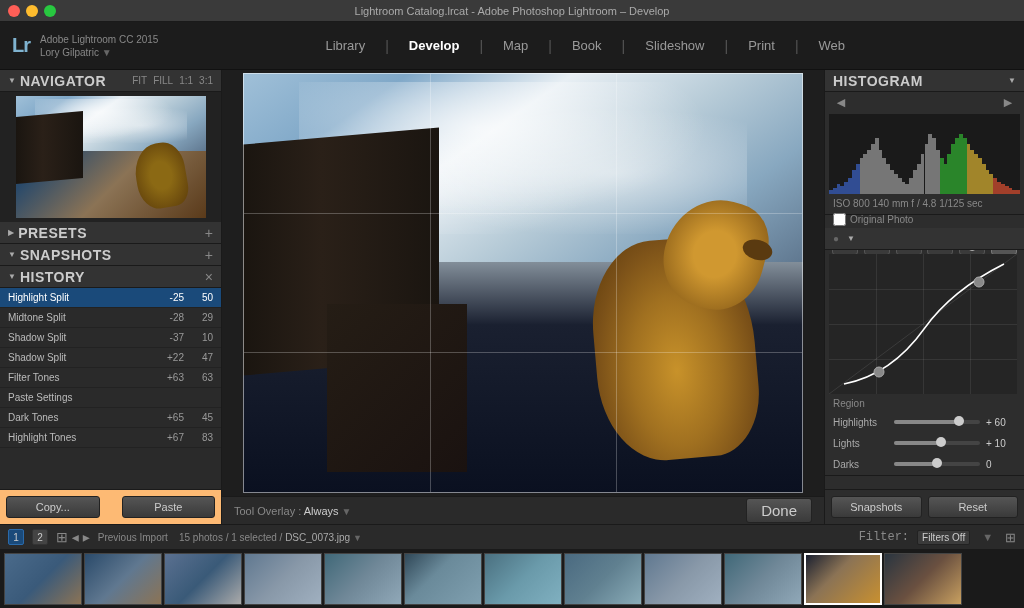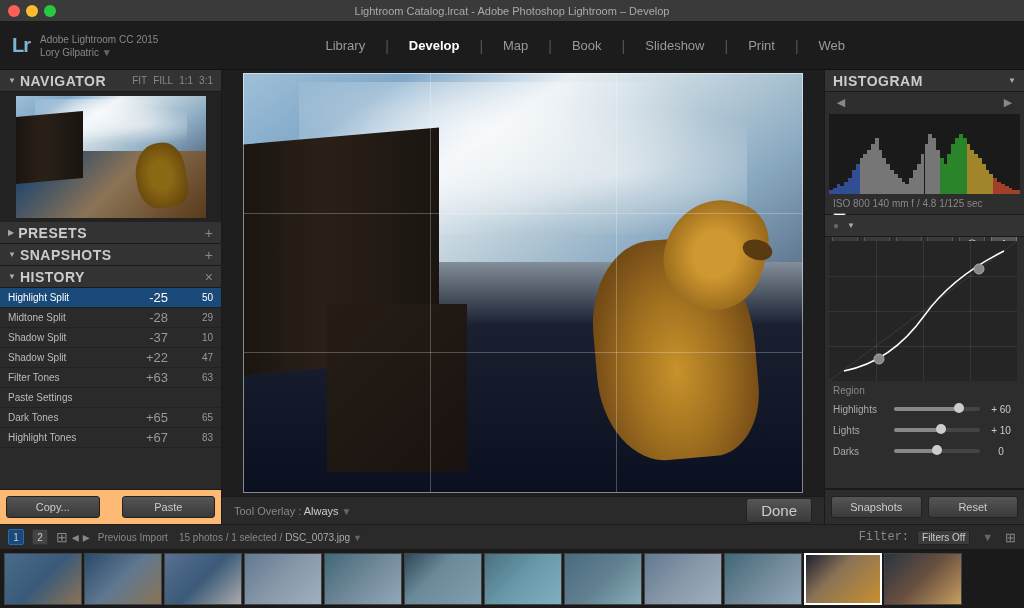--- a/index.html
+++ b/index.html
@@ -183,21 +183,21 @@
     .history-item {
       display: flex;
       align-items: center;
       padding: 2px 8px;
       border-bottom: 1px solid #222;
       cursor: pointer;
       height: 20px;
     }
     .history-item.active { background: #1a4a7a; }
     .history-name { flex: 1; font-size: 10px; color: #bbb; }
-    .history-val1 { font-size: 13px; color: #999; width: 30px; text-align: right; margin-right: 20px; }
+    .history-val1 { font-size: 10px; color: #999; width: 30px; text-align: right; margin-right: 4px; }
     .history-val2 { font-size: 10px; color: #999; width: 25px; text-align: right; }
     .history-item.active .history-name,
     .history-item.active .history-val1,
     .history-item.active .history-val2 { color: #fff; }
 
     
     #copy-paste-bar {
       display: flex;
       padding: 6px;
       gap: 22px;
@@ -372,20 +372,21 @@
       cursor: pointer;
     }
 
     
     #right-panel {
       width: 200px;
       background: #2d2d2d;
       border-left: 1px solid #1a1a1a;
       display: flex;
       flex-direction: column;
+      gap: 13px;
     }
 
     
     #histogram-section {
       height: 145px;
       border-bottom: 1px solid #1a1a1a;
     }
     #histogram-header {
       display: flex;
       align-items: center;
@@ -485,21 +486,21 @@
     }
     .adj-thumb {
       position: absolute;
       top: -4px;
       width: 10px;
       height: 10px;
       background: #ccc;
       border-radius: 50%;
       margin-left: -5px;
     }
-    .adj-value { font-size: 10px; color: #ccc; width: 30px; text-align: center; }
+    .adj-value { font-size: 10px; color: #ccc; width: 30px; text-align: left; }
 
     
     #prev-reset-bar {
       display: flex;
       padding: 6px;
       gap: 6px;
       border-top: 1px solid #1a1a1a;
       background: #2d2d2d;
     }
     .pr-btn {
@@ -744,21 +745,21 @@
     <span class="history-val1">+63</span>
     <span class="history-val2">63</span>
   </div>
           <div class="history-item">
     <span class="history-name">Paste Settings</span>
 
   </div>
           <div class="history-item">
     <span class="history-name">Dark Tones</span>
     <span class="history-val1">+65</span>
-    <span class="history-val2">65</span>
+    <span class="history-val2">45</span>
   </div>
           <div class="history-item">
     <span class="history-name">Highlight Tones</span>
     <span class="history-val1">+67</span>
     <span class="history-val2">83</span>
   </div>
         </div>
     </div>
 
     <div id="copy-paste-bar">

